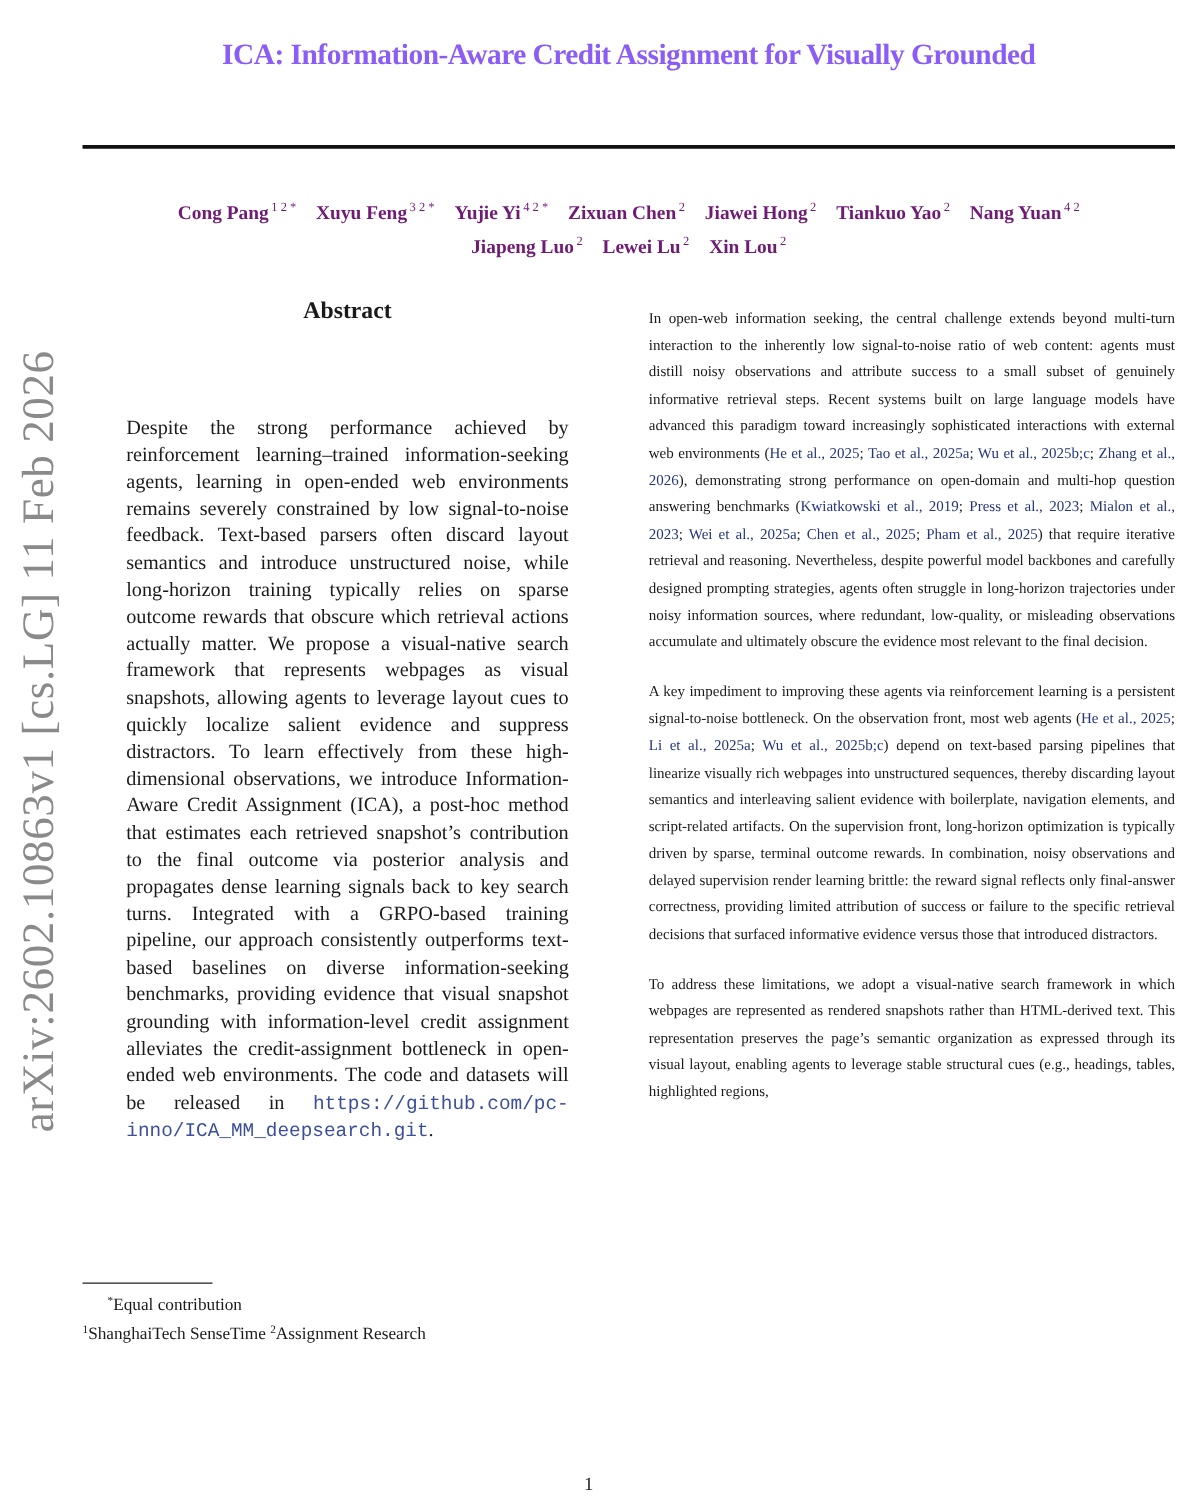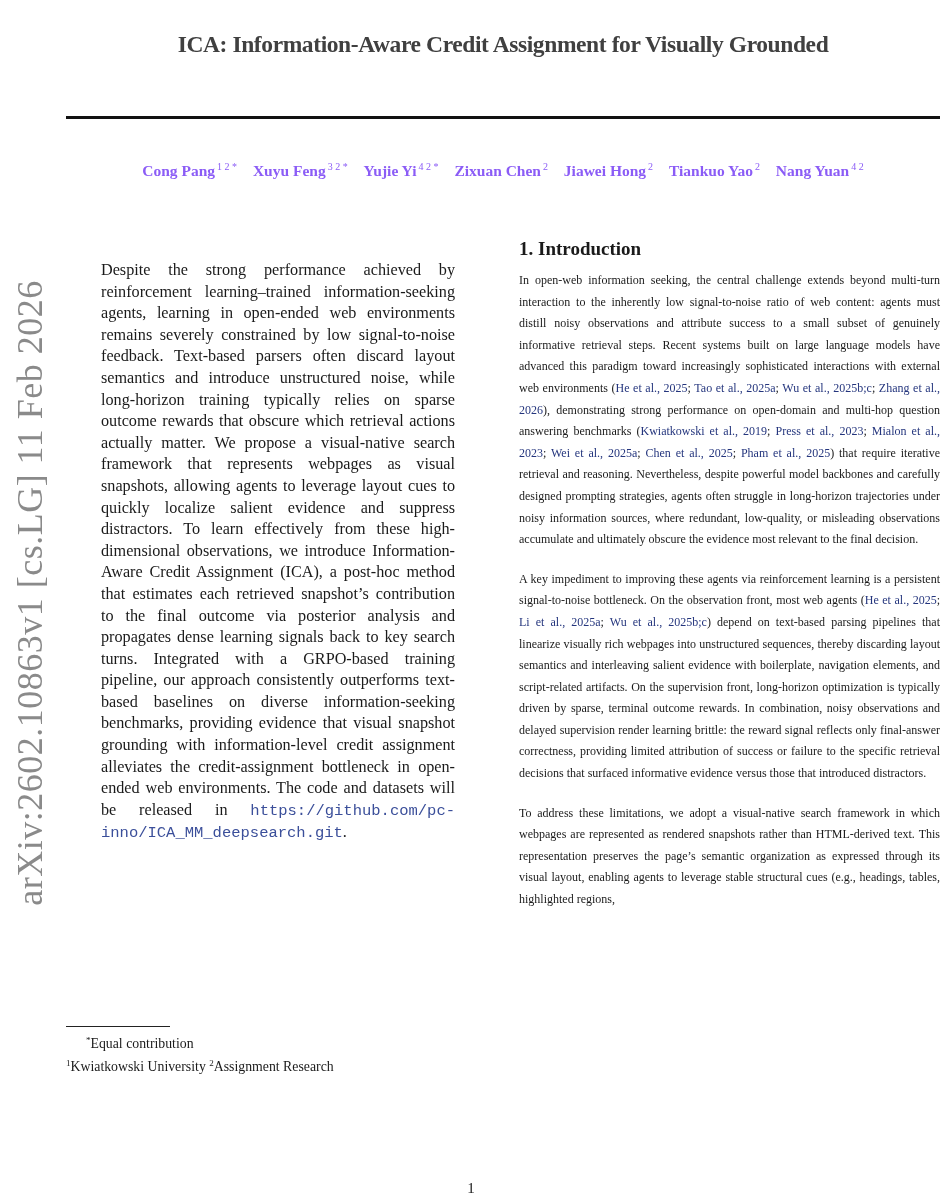--- a/index.html
+++ b/index.html
@@ -1,33 +1,33 @@
 <!DOCTYPE html>
 <html><head>
 <meta charset="utf-8">
 <style>
   html, body { margin: 0; padding: 0; background: #ffffff; }
   body { width: 942px; height: 1200px; position: relative; overflow: hidden;
          font-family: "Liberation Serif", "DejaVu Serif", serif; color: #1a1a1a; }
   .page { position: absolute; left: 0; top: 0; width: 942px; height: 1200px; }
   .title { position: absolute; left: 66px; top: 28px; width: 874px; text-align: center;
-           font-weight: bold; font-size: 23.5px; line-height: 32px; letter-spacing: -0.4px; color: #404040; }
+           font-weight: bold; font-size: 23.5px; line-height: 32px; letter-spacing: -0.4px; color: #8b5cf6; }
   .rule { position: absolute; left: 66px; top: 116px; width: 874px; height: 3px; background: #111; }
   .authors { position: absolute; left: 66px; top: 155px; width: 874px; text-align: center;
-             font-weight: bold; font-size: 15.5px; line-height: 23px; color: #8b5cf6; }
+             font-weight: bold; font-size: 15.5px; line-height: 23px; color: #701a75; }
   .author { white-space: nowrap; margin: 0 6px; }
   .author sup { font-weight: normal; font-size: 10px; vertical-align: 6px; margin-left: 2px; }
   .arxiv-stamp { position: absolute; left: 2px; top: 248px; width: 56px; height: 690px; }
   .arxiv-stamp span { position: absolute; left: 50%; top: 50%; white-space: nowrap;
                       transform: translate(-50%, -50%) rotate(-90deg);
                       font-size: 36px; color: #8a8a8a; letter-spacing: 0.5px; }
   .col-left { position: absolute; left: 101px; top: 236px; width: 354px; }
   .col-right { position: absolute; left: 519px; top: 236px; width: 421px; }
   .abstract-head { text-align: center; font-weight: bold; font-size: 19px; line-height: 26px; margin: 0; }
-  .abstract-body { margin-top: 24px; font-size: 16.2px; line-height: 21.6px; text-align: justify;
+  .abstract-body { margin-top: 70px; font-size: 16.2px; line-height: 21.6px; text-align: justify;
                    hyphens: none; }
   .mono-link { font-family: "Liberation Mono", "DejaVu Sans Mono", monospace; color: #3b4f9a; font-size: 15.5px; }
   .section-head { font-weight: bold; font-size: 19px; line-height: 26px; margin: 0; }
   .para { font-size: 12px; line-height: 21.6px; text-align: justify; margin: 0; }
   .para + .para { margin-top: 18px; }
   .intro-p1 { margin-top: 8px; }
   .cite { color: #24357d; }
   .footnotes { position: absolute; left: 66px; top: 1026px; width: 394px; font-size: 13.8px; line-height: 18.6px; }
   .fn-rule { width: 104px; height: 1px; background: #222; margin-bottom: 4px; }
   .fn-line { text-align: justify; }
@@ -49,38 +49,43 @@
   <div class="authors">
     <div>
       <span class="author"><span>Cong Pang</span><sup>1 2 *</sup></span>
       <span class="author"><span>Xuyu Feng</span><sup>3 2 *</sup></span>
       <span class="author"><span>Yujie Yi</span><sup>4 2 *</sup></span>
       <span class="author"><span>Zixuan Chen</span><sup>2</sup></span>
       <span class="author"><span>Jiawei Hong</span><sup>2</sup></span>
       <span class="author"><span>Tiankuo Yao</span><sup>2</sup></span>
       <span class="author"><span>Nang Yuan</span><sup>4 2</sup></span>
     </div>
+    <div>
+      <span class="author"><span>Jiapeng Luo</span><sup>2</sup></span>
+      <span class="author"><span>Lewei Lu</span><sup>2</sup></span>
+      <span class="author"><span>Xin Lou</span><sup>2</sup></span>
+    </div>
   </div>
 
   <div class="arxiv-stamp">
     <span>arXiv:2602.10863v1  [cs.LG]  11 Feb 2026</span>
   </div>
 
   <div class="col-left">
+    <h2 class="abstract-head">Abstract</h2>
     <p class="abstract-body"><span>Despite the strong performance achieved by reinforcement learning–trained information-seeking agents, learning in open-ended web environments remains severely constrained by low signal-to-noise feedback.  Text-based parsers often discard layout semantics and introduce unstructured noise, while long-horizon training typically relies on sparse outcome rewards that obscure which retrieval actions actually matter. We propose a visual-native search framework that represents webpages as visual snapshots, allowing agents to leverage layout cues to quickly localize salient evidence and suppress distractors. To learn effectively from these high-dimensional observations, we introduce Information-Aware Credit Assignment (ICA), a post-hoc method that estimates each retrieved snapshot’s contribution to the final outcome via posterior analysis and propagates dense learning signals back to key search turns.  Integrated with a GRPO-based training pipeline, our approach consistently outperforms text-based baselines on diverse information-seeking benchmarks, providing evidence that visual snapshot grounding with information-level credit assignment alleviates the credit-assignment bottleneck in open-ended web environments. The code and datasets will be released in </span><a class="mono-link">https://github.com/pc-inno/ICA_MM_deepsearch.git</a><span>.</span></p>
   </div>
 
   <div class="footnotes">
     <div class="fn-rule"></div>
     <div class="fn-line indent"><sup>*</sup><span>Equal contribution</span></div>
-    <div class="fn-line"><sup>1</sup><span>Kwiatkowski University</span> <sup>2</sup><span>Assignment Research</span></div>
+    <div class="fn-line"><sup>1</sup><span>ShanghaiTech SenseTime</span> <sup>2</sup><span>Assignment Research</span></div>
   </div>
 
   <div class="col-right">
-    <h2 class="section-head">1. Introduction</h2>
 
     <p class="para intro-p1"><span>In open-web information seeking, the central challenge extends beyond multi-turn interaction to the inherently low signal-to-noise ratio of web content:  agents must distill noisy observations and attribute success to a small subset of genuinely informative retrieval steps.  Recent systems built on large language models have advanced this paradigm toward increasingly sophisticated interactions with external web environments (</span><a class="cite">He et al., 2025</a>; <a class="cite">Tao et al., 2025a</a>; <a class="cite">Wu et al., 2025b;c</a>; <a class="cite">Zhang et al., 2026</a><span>), demonstrating strong performance on open-domain and multi-hop question answering benchmarks (</span><a class="cite">Kwiatkowski et al., 2019</a>; <a class="cite">Press et al., 2023</a>; <a class="cite">Mialon et al., 2023</a>; <a class="cite">Wei et al., 2025a</a>; <a class="cite">Chen et al., 2025</a>; <a class="cite">Pham et al., 2025</a><span>) that require iterative retrieval and reasoning. Nevertheless, despite powerful model backbones and carefully designed prompting strategies, agents often struggle in long-horizon trajectories under noisy information sources, where redundant, low-quality, or misleading observations accumulate and ultimately obscure the evidence most relevant to the final decision.</span></p>
 
     <p class="para"><span>A key impediment to improving these agents via reinforcement learning is a persistent signal-to-noise bottleneck. On the observation front, most web agents (</span><a class="cite">He et al., 2025</a>; <a class="cite">Li et al., 2025a</a>; <a class="cite">Wu et al., 2025b;c</a><span>) depend on text-based parsing pipelines that linearize visually rich webpages into unstructured sequences, thereby discarding layout semantics and interleaving salient evidence with boilerplate, navigation elements, and script-related artifacts. On the supervision front, long-horizon optimization is typically driven by sparse, terminal outcome rewards.  In combination, noisy observations and delayed supervision render learning brittle: the reward signal reflects only final-answer correctness, providing limited attribution of success or failure to the specific retrieval decisions that surfaced informative evidence versus those that introduced distractors.</span></p>
 
     <p class="para">To address these limitations, we adopt a visual-native search framework in which webpages are represented as rendered snapshots rather than HTML-derived text. This representation preserves the page’s semantic organization as expressed through its visual layout, enabling agents to leverage stable structural cues (e.g., headings, tables, highlighted regions,</p>
   </div>
 
   <div class="page-num">1</div>
 </div>

